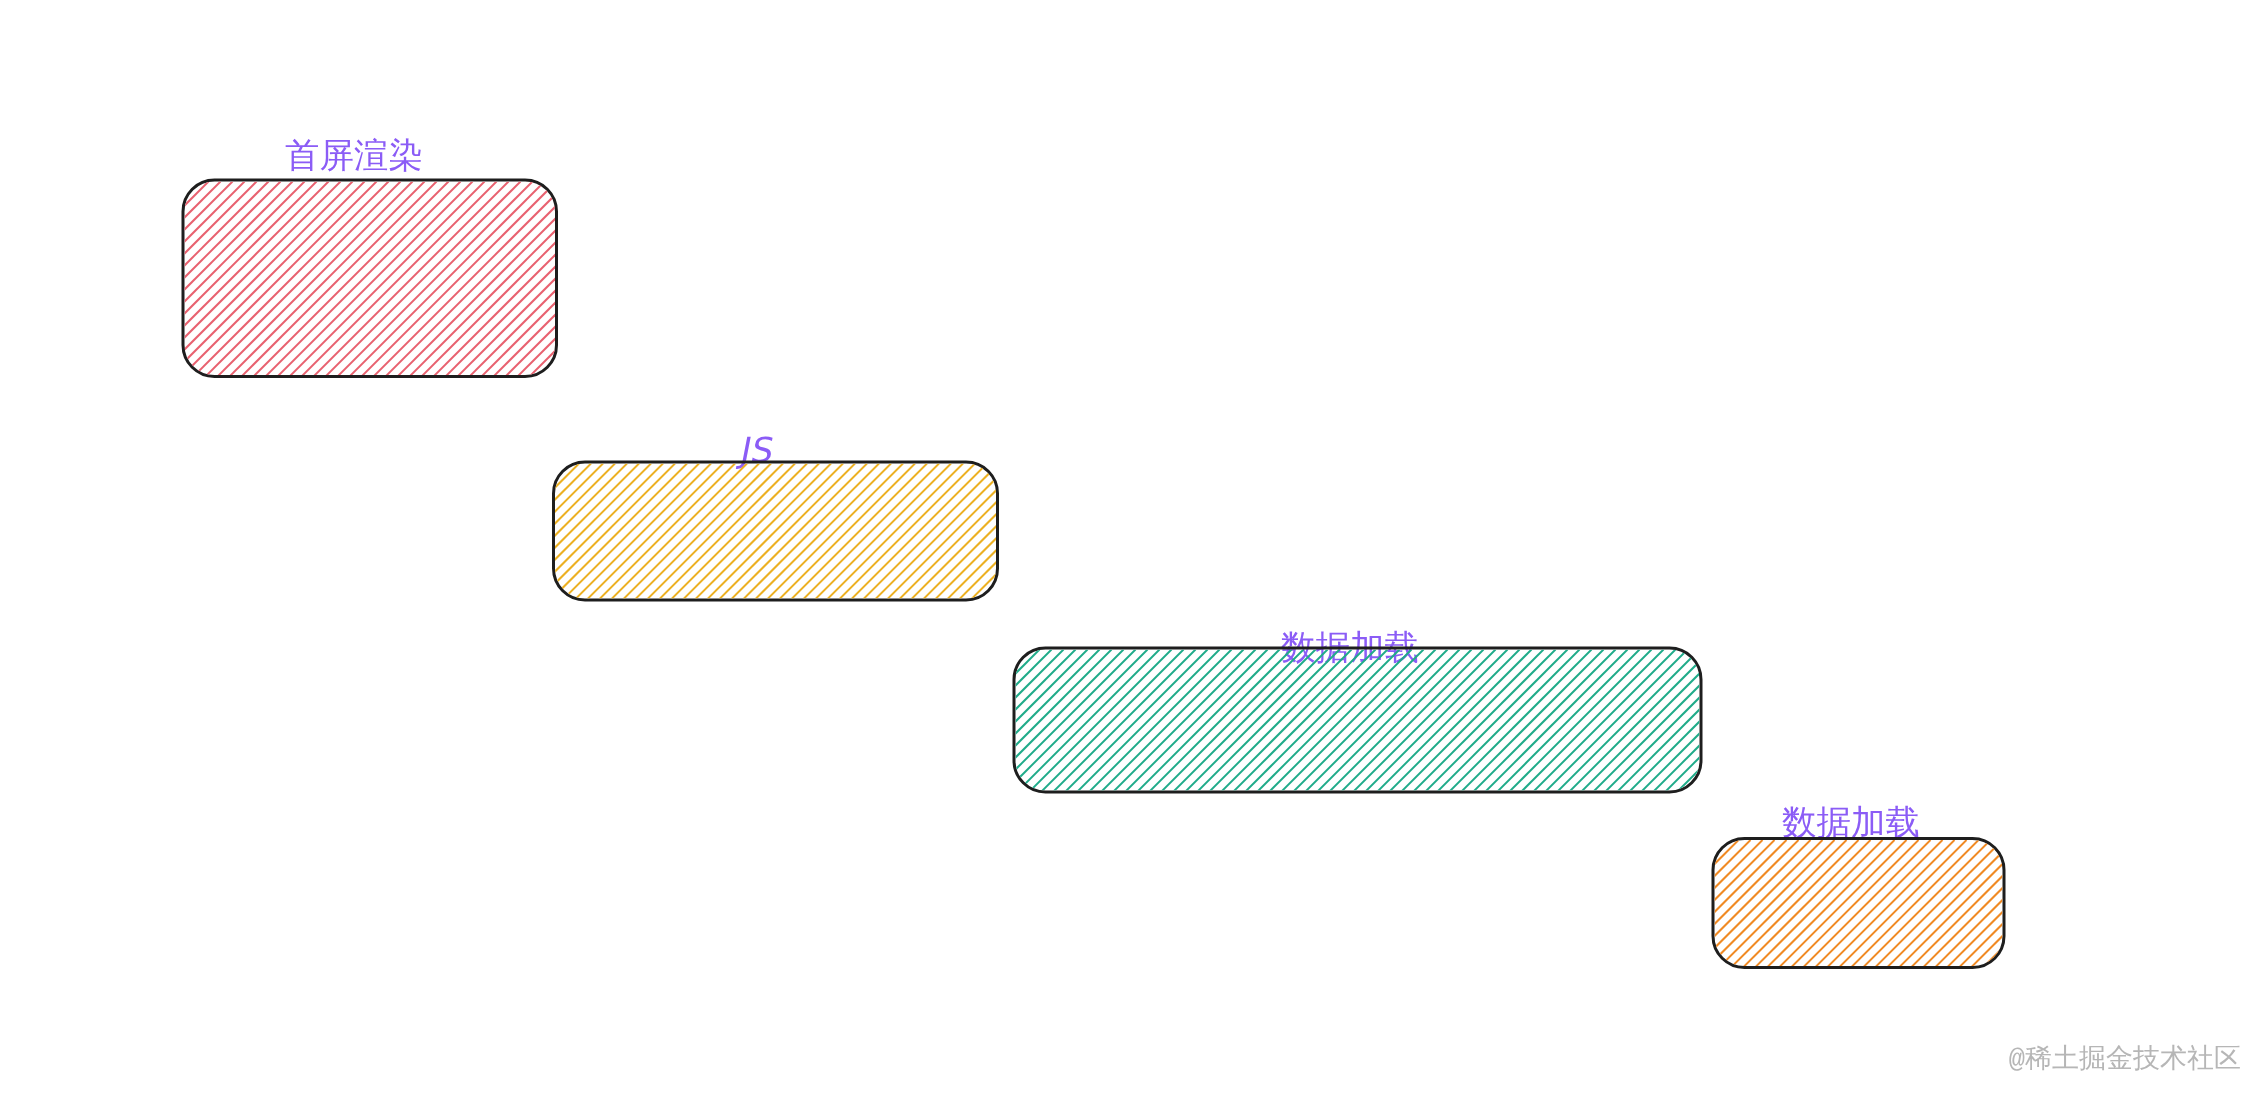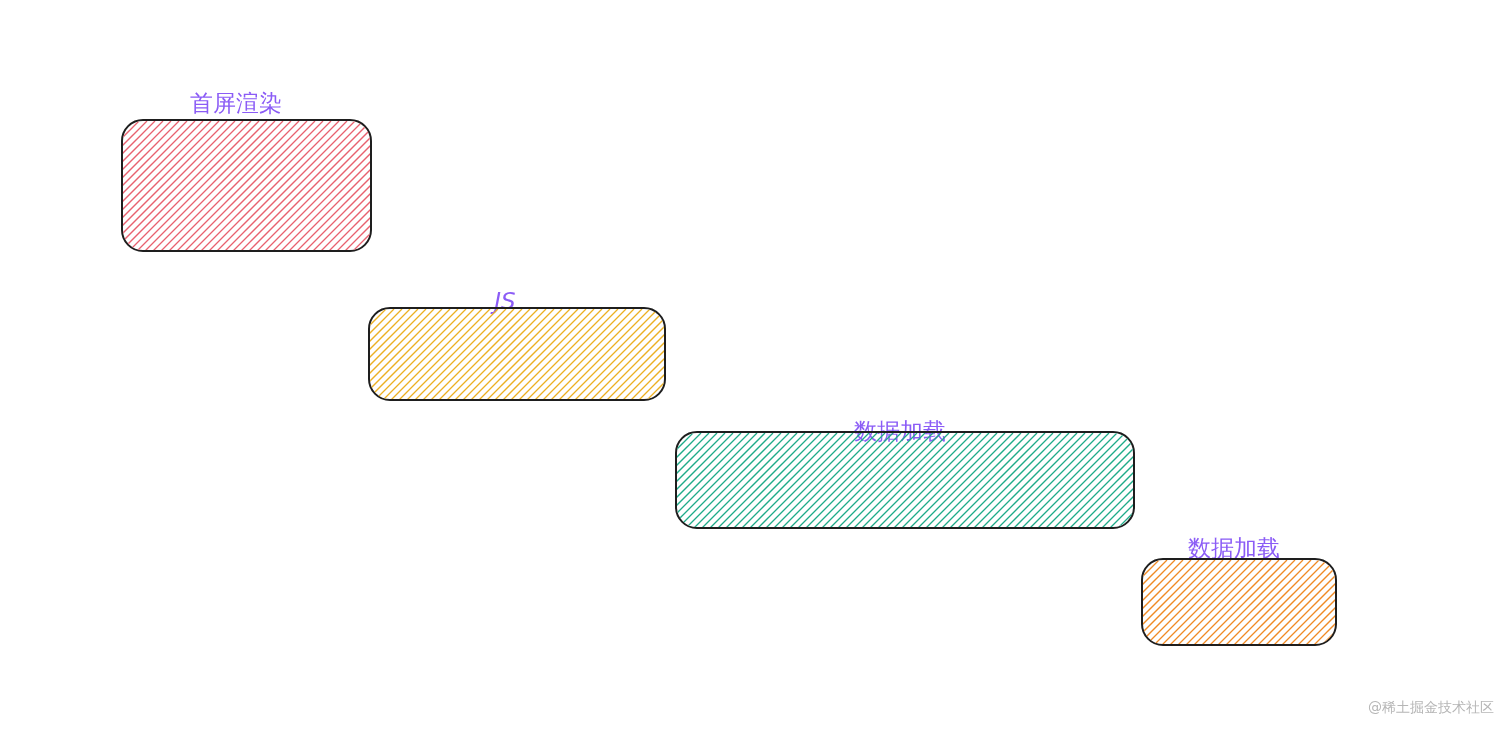--- a/index.html
+++ b/index.html
@@ -31,23 +31,24 @@
       overflow: hidden;
     }
     .hatch {
       position: absolute;
       inset: 0;
     }
     .watermark {
       position: absolute;
       right: 18px;
       bottom: 20px;
-      font-size: 14px;
+      font-size: 18px;
       color: #b6b6b6;
       letter-spacing: 0px;
+      font-family: Liberation Mono, monospace;
     }
   </style>
 </head>
 <body>
 
 <div id="diagram">
   <div class="label" id="label-0" style="left: 236px; top: 64px;">首屏渲染</div>
   <div class="block" id="block-0" style="left: 121px; top: 119px; width: 251px; height: 133px;">
     <svg class="hatch" width="100%" height="100%">
         <line x1="-133" y1="133" x2="0" y2="0" stroke="#e8616f" stroke-width="1.3"></line>

